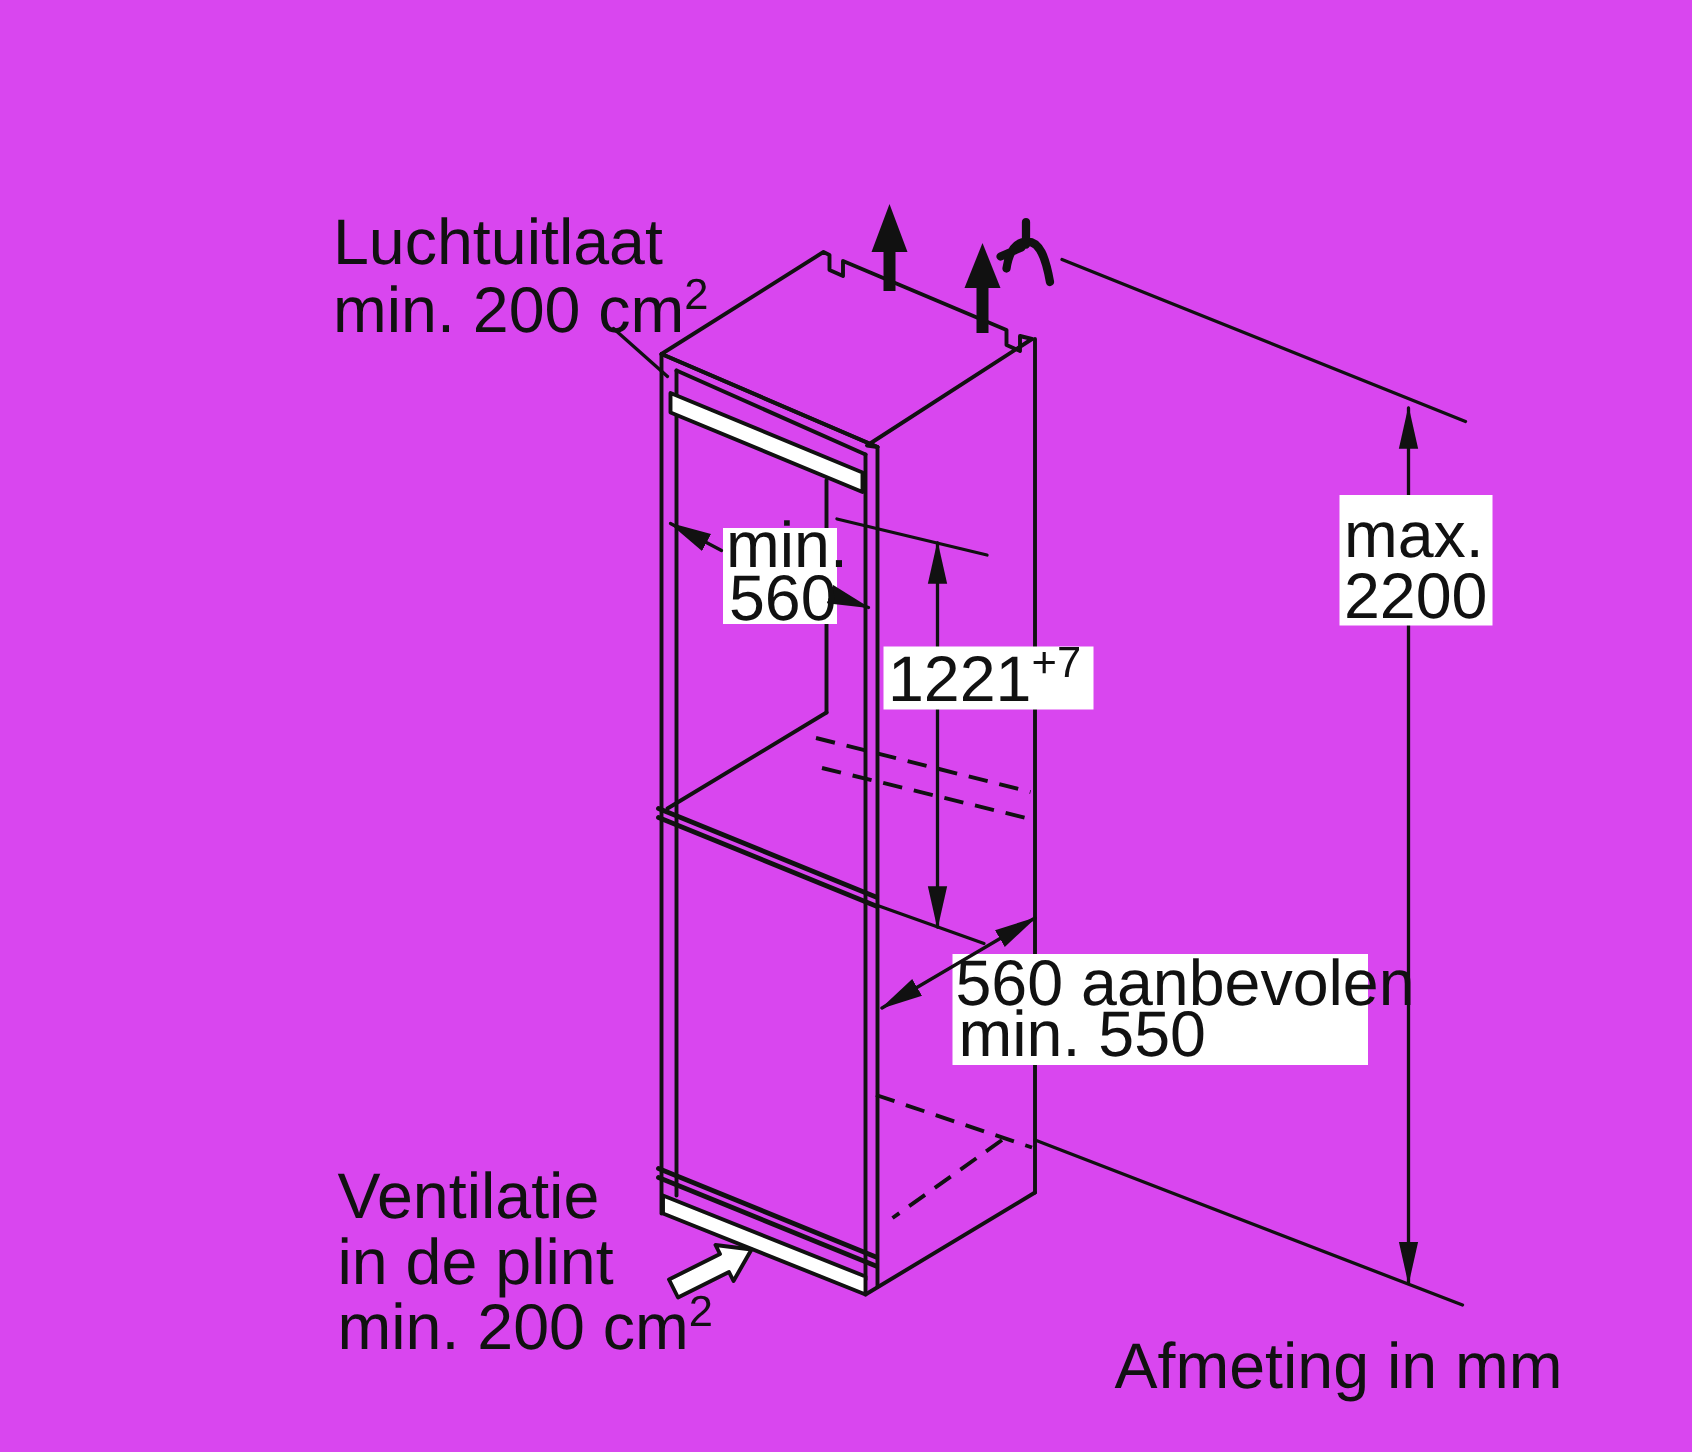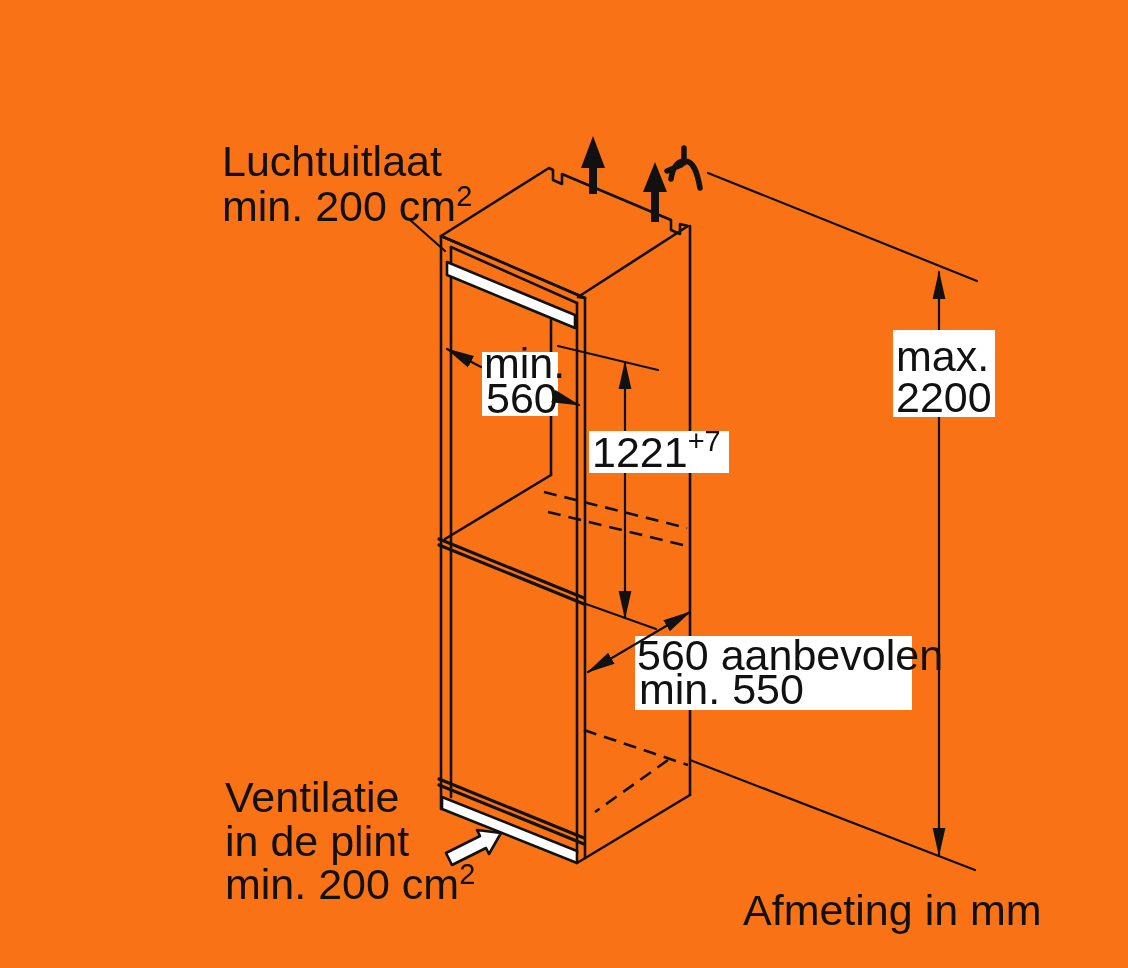--- a/index.html
+++ b/index.html
@@ -1,16 +1,16 @@
 <!DOCTYPE html>
 <html><head>
 <meta charset="utf-8">
 <style>
   html,body{margin:0;padding:0;background:#fff;}
-  .stage{position:relative;width:1128px;height:968px;background:#f97316;overflow:hidden;
+  .stage{position:relative;width:1128px;height:968px;background:#d946ef;overflow:hidden;
          font-family:"Liberation Sans", sans-serif;}
   svg{display:block;}
   .ln{stroke:#111;stroke-width:2.6;fill:none;stroke-linejoin:round;stroke-linecap:round;}
   .ln-heavy{stroke:#111;stroke-width:3.2;fill:none;stroke-linecap:round;}
   .ln-dash{stroke:#111;stroke-width:2.6;fill:none;stroke-dasharray:13 8;stroke-linecap:butt;}
   .ln-dim{stroke:#111;stroke-width:2.2;fill:none;stroke-linecap:round;}
   .fillwhite{fill:#fff;stroke:#111;stroke-width:2.6;stroke-linejoin:round;}
   .solidblack{fill:#111;stroke:none;}
   .shaft{stroke:#111;stroke-width:8;fill:none;stroke-linecap:butt;}
   .deflect{stroke:#111;stroke-width:5.5;fill:none;stroke-linecap:round;stroke-linejoin:round;}

